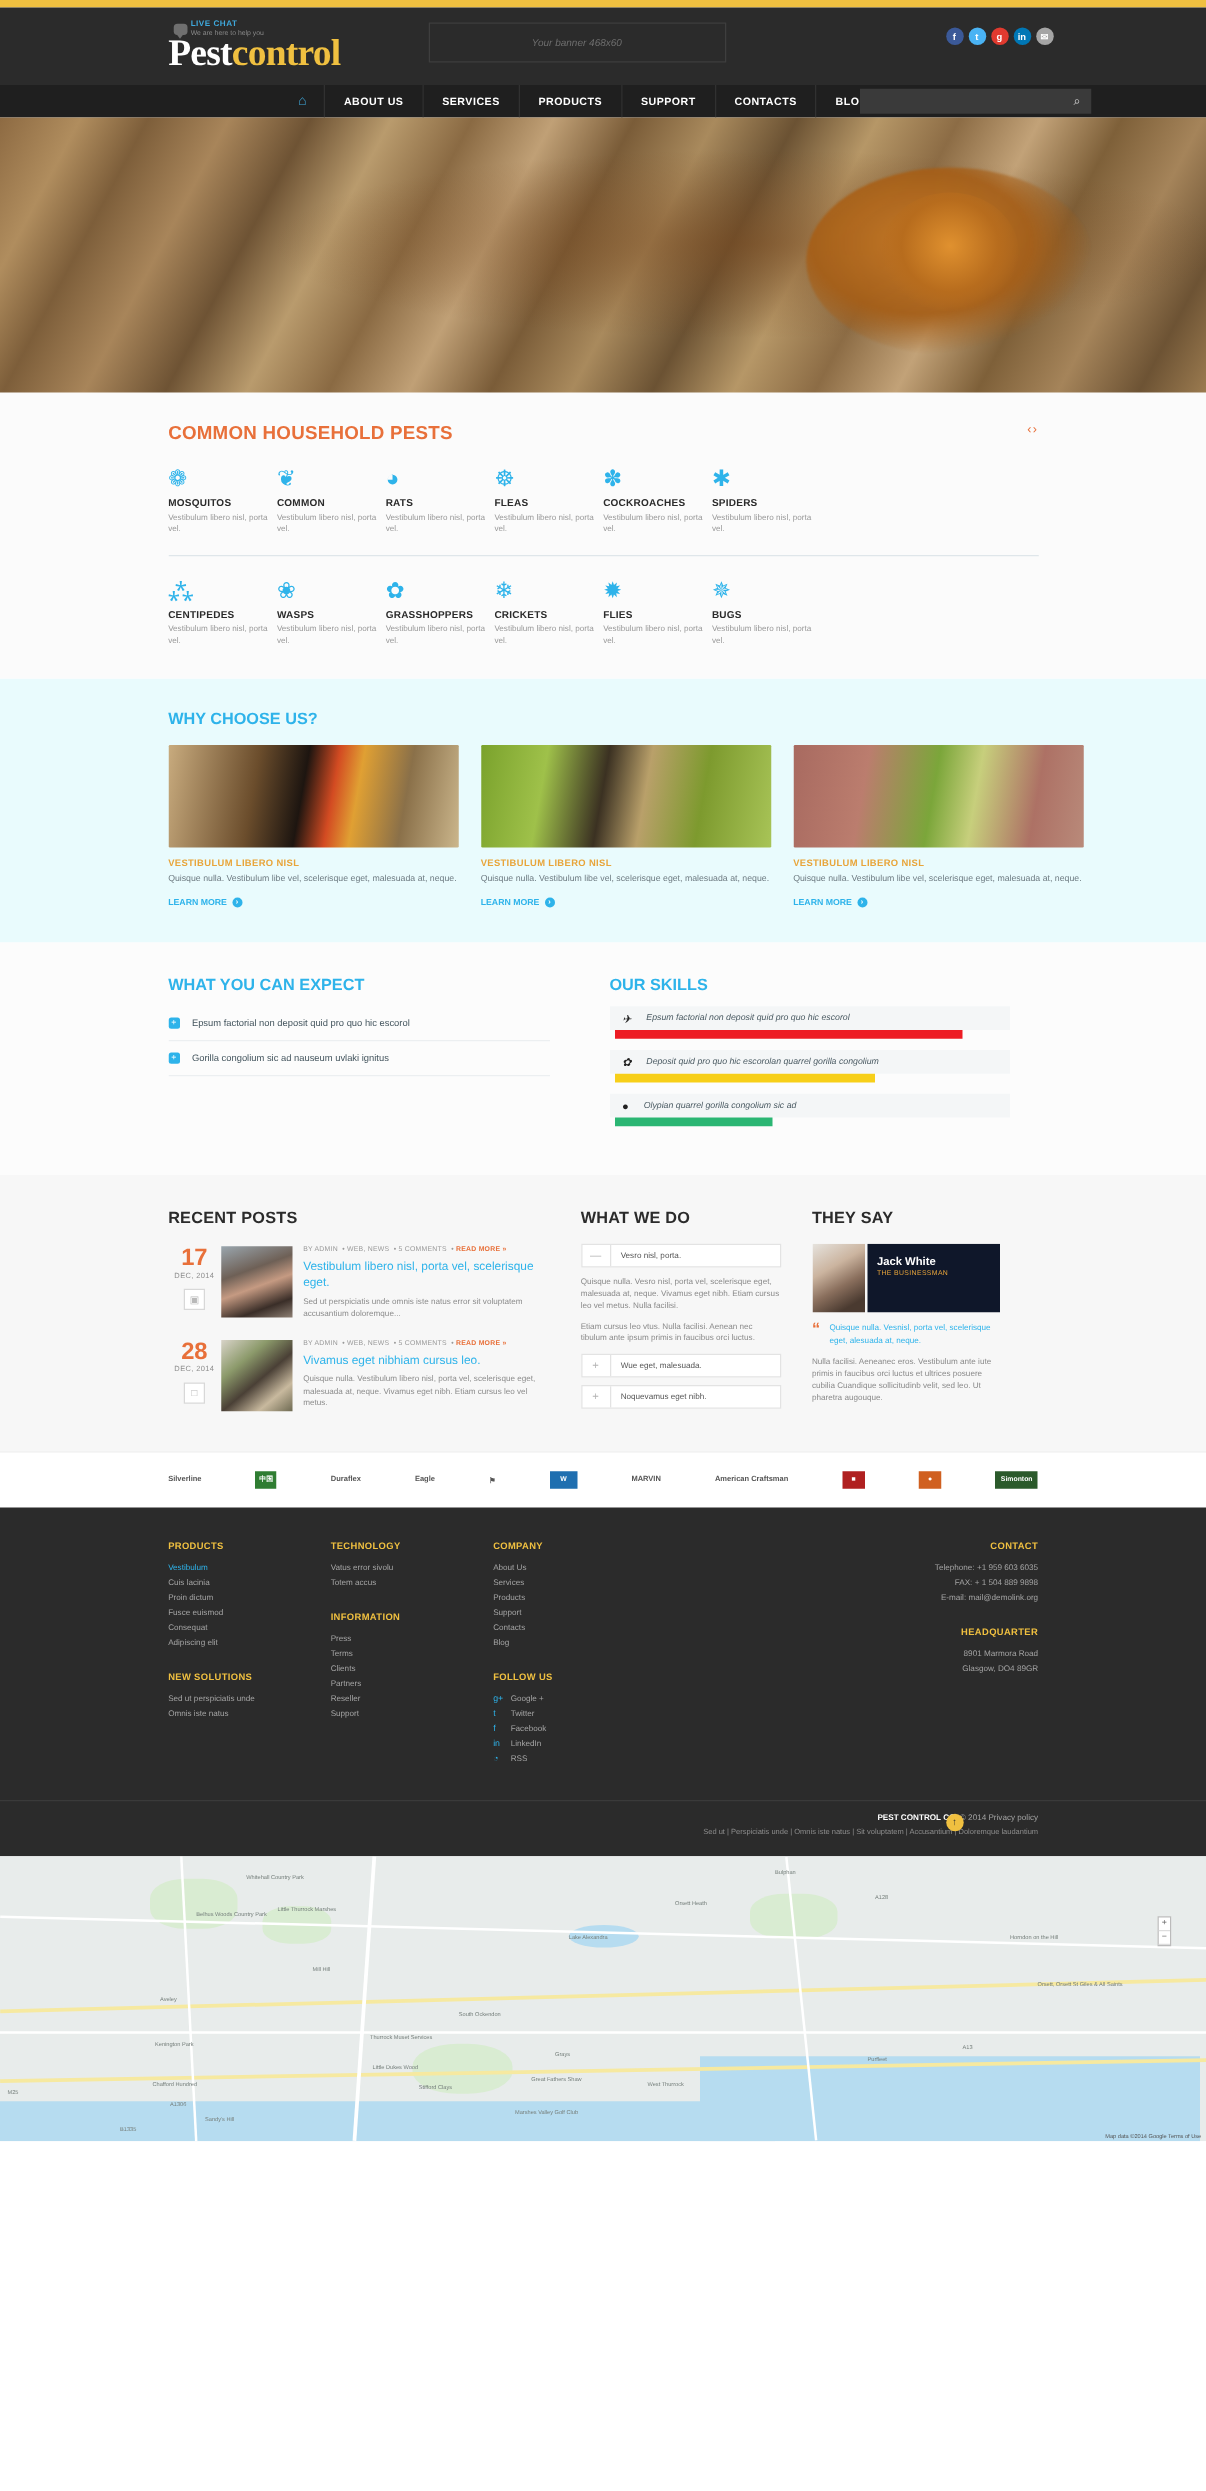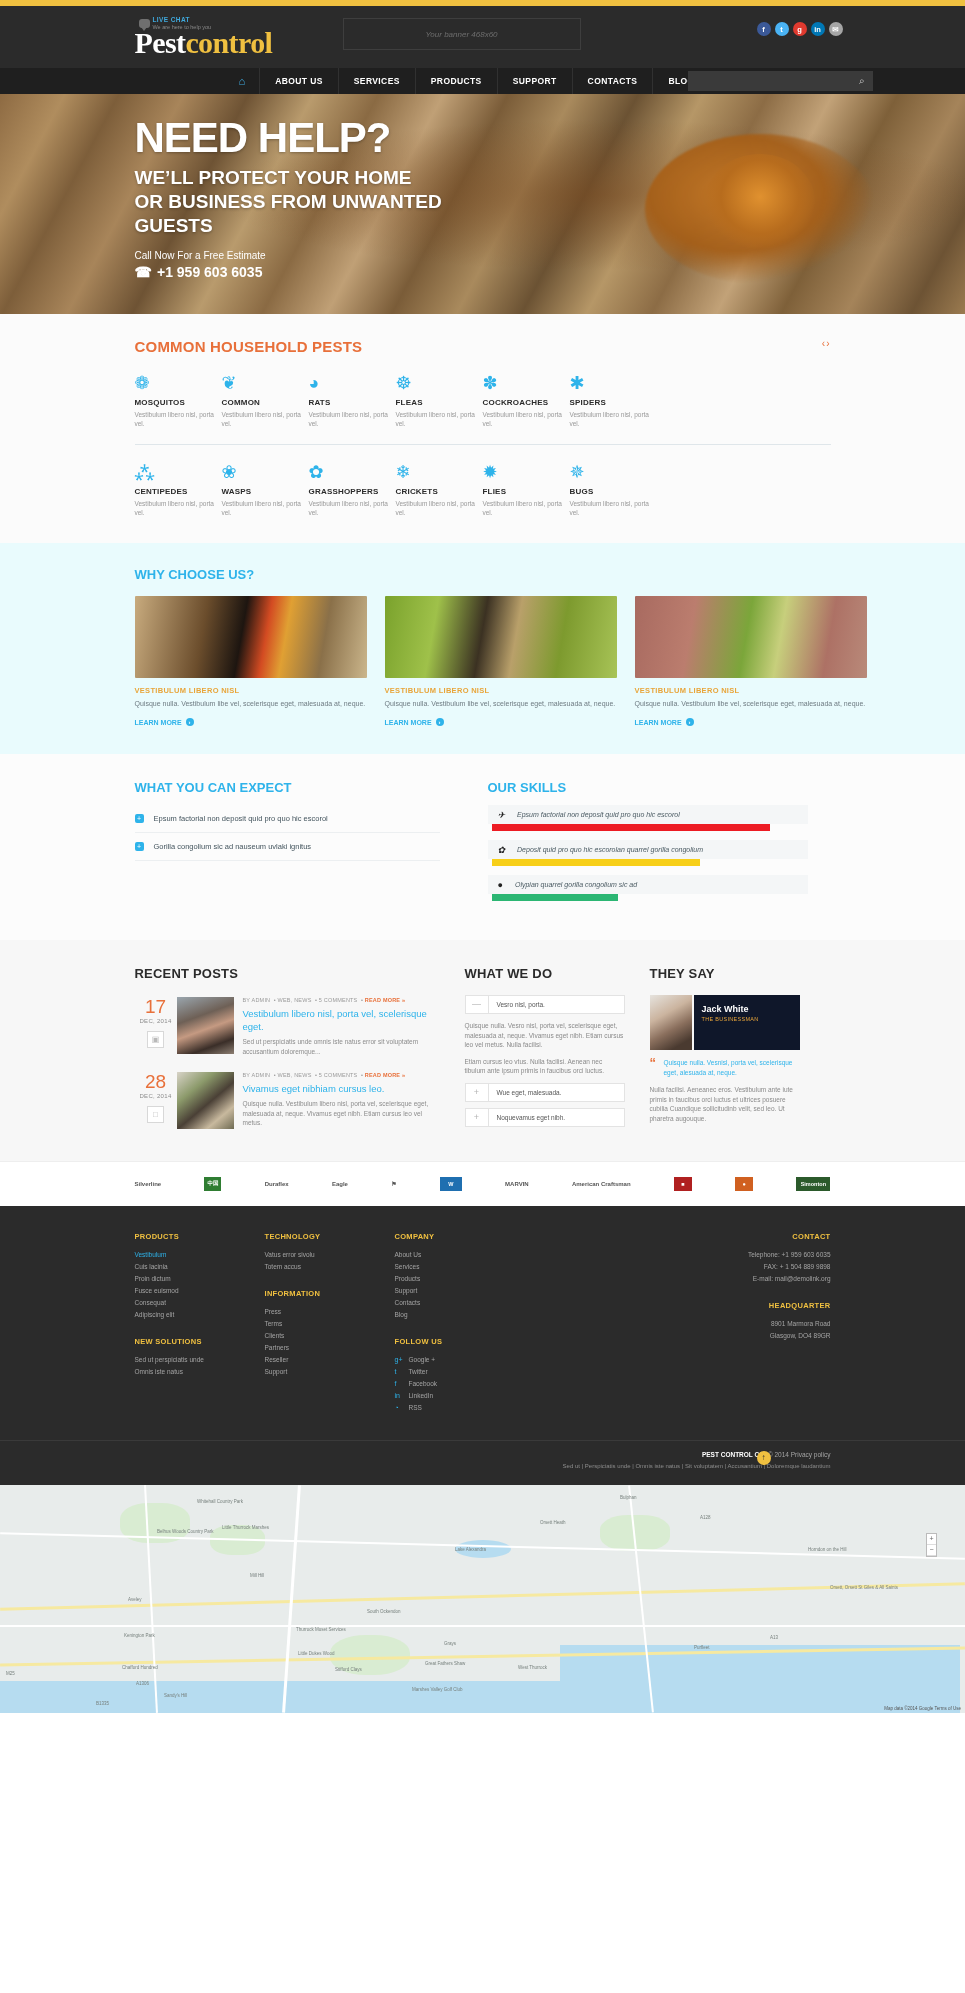--- a/index.html
+++ b/index.html
@@ -157,21 +157,21 @@
 
   
   .posts-sec { background:#f7f7f7; padding: 26px 0 28px; }
   .three-col { display:flex; }
   .c1 { width: 300px; }
   .c2 { width: 160px; margin-left: 30px; }
   .c3 { width: 150px; margin-left: 25px; }
   .sec-title-dark { color:#2b2b2b; font-size: 13px; font-weight: bold; letter-spacing:.2px; }
   .post { display:flex; margin-top: 16px; }
   .post-date { width: 42px; text-align:center; flex:none; }
-  .post-day { color:#e8703a; font-size: 19px; font-weight: normal; line-height: 19px; }
+  .post-day { color:#e8703a; font-size: 19px; font-weight: bold; line-height: 19px; }
   .post-mon { color:#8c8c8c; font-size: 6px; letter-spacing:.3px; margin-top:2px; }
   .post-icon { width: 17px; height: 17px; border: 1px solid #d8d8d8; background:#fff; margin: 7px auto 0;
                display:flex; align-items:center; justify-content:center; color:#b9b9b9; font-size: 8px;}
   .post-thumb { width: 57px; height: 57px; flex: none; margin-right: 9px; }
   .post-thumb.t1 { background: linear-gradient(160deg,#9aa6ae 0%,#6e6056 35%,#c59a82 55%,#3a2e28 80%,#8d7f73 100%); }
   .post-thumb.t2 { background: linear-gradient(140deg,#d8d3c8 0%,#8c9a6b 30%,#4a4036 55%,#c8b99e 78%,#6e6a52 100%); }
   .post-body { flex: 1; }
   .post-meta { font-size: 5.5px; color:#9a9a9a; letter-spacing:.2px; }
   .post-meta .rm { color:#e8703a; font-weight: bold; }
   .post-title { color:#2eb3ea; font-size: 9.5px; line-height: 13px; margin-top: 4px; }
@@ -275,29 +275,20 @@
       <div class="searchbox">
         <input placeholder="" style="">
         <span class="search-ic">⌕</span>
       </div>
     </div>
   </div>
 
   <div class="hero">
     <div class="ant"></div>
     <div class="ant2"></div>
-    <div class="hero-content">
-      <h1>NEED HELP?</h1>
-      <h2>WE’LL PROTECT YOUR HOME OR BUSINESS FROM UNWANTED GUESTS</h2>
-      <div class="callnow">Call Now For a Free Estimate</div>
-      <div class="phone">
-        <span>☎</span>
-        <span>+1 959 603 6035</span>
-      </div>
-    </div>
   </div>
 
   <div class="pests">
     <div class="wrap">
       <div>
         <span class="arrows">‹›</span>
         <span class="sec-title-orange">COMMON HOUSEHOLD PESTS</span>
       </div>
       <div class="pest-grid">
         <div class="pest">

